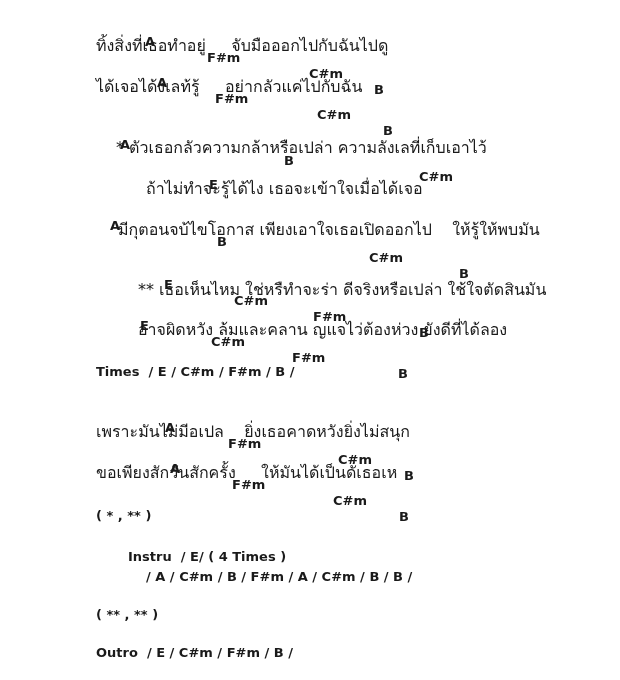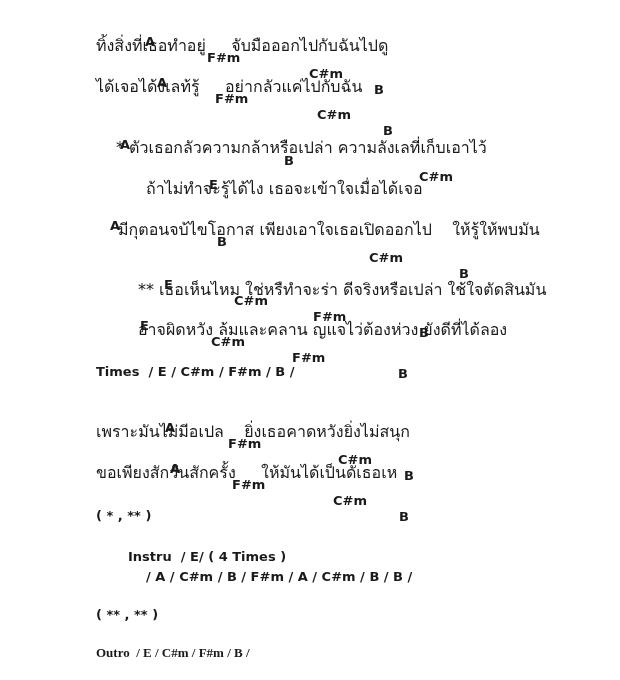--- a/index.html
+++ b/index.html
@@ -112,13 +112,13 @@
   <div class="line lyric" style="top:465px;left:96px;">ขอเพียงสักวันสักครั้ง     ให้มันได้เป็นดั่เธอเห</div>
 </div>
 
 <div class="line section" style="top:508px;left:96px;">( * , ** )</div>
 
 <div class="line section" style="top:549px;left:96px;margin-left:32px;">Instru  / E/ ( 4 Times )</div>
 <div class="line section" style="top:569px;left:146px;">/ A / C#m / B / F#m / A / C#m / B / B /</div>
 
 <div class="line section" style="top:607px;left:96px;">( ** , ** )</div>
 
-<div class="line section" style="top:645px;left:96px;font-family:Liberation Serif, serif;">Outro  / E / C#m / F#m / B /</div>
+<div class="line section" style="top:645px;left:96px;">Outro  / E / C#m / F#m / B /</div>
 
 </body></html>

